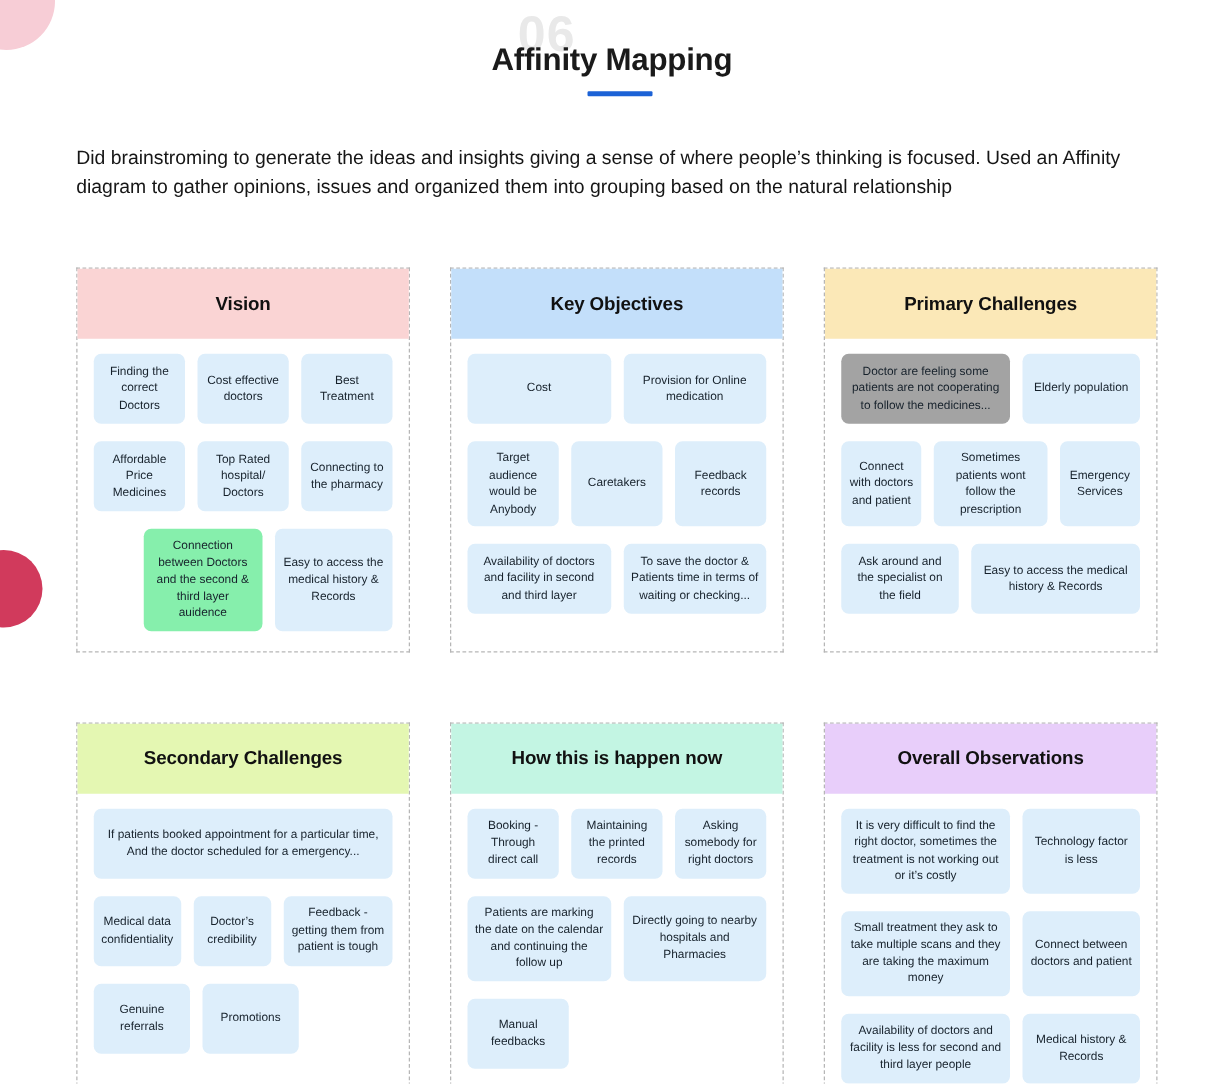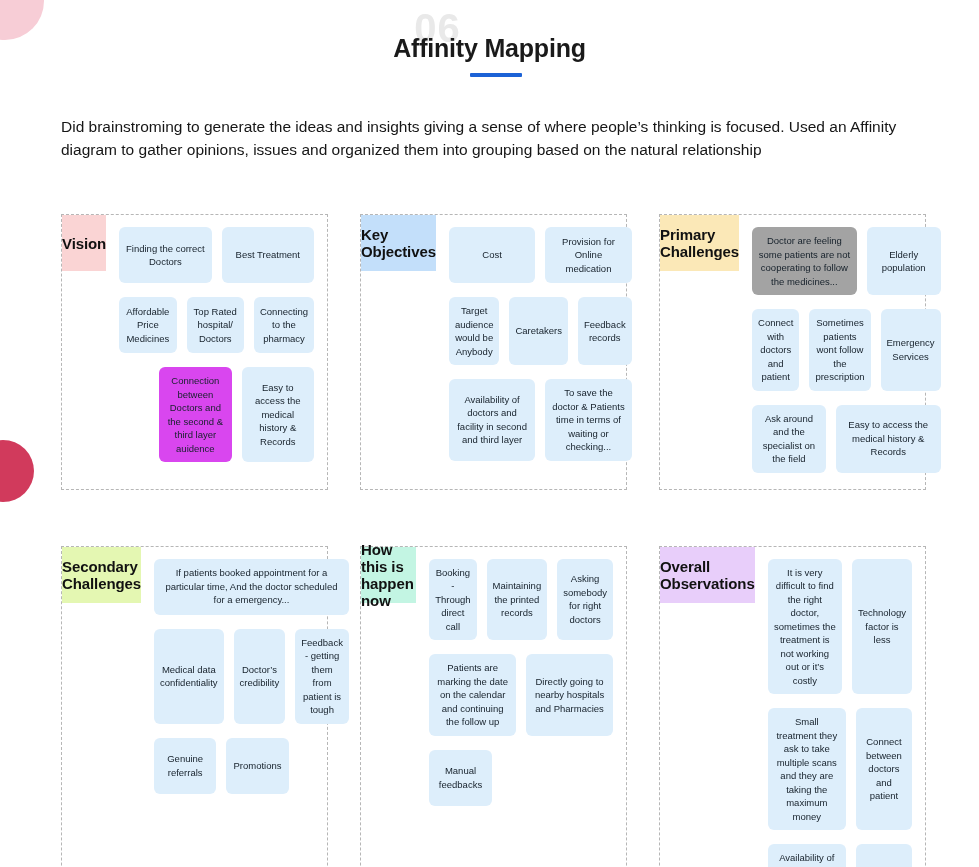--- a/index.html
+++ b/index.html
@@ -101,20 +101,21 @@
   .group-row {
     display: flex;
     gap: 32px;
     margin-bottom: 56px;
   }
   .group {
     width: 267px;
     border: 1px dashed #b6b6b6;
     background: #ffffff;
     display: flex;
+    flex-direction: column;
   }
   .group-header {
     height: 56px;
     display: flex;
     align-items: center;
     justify-content: center;
     font-size: 15px;
     font-weight: bold;
     color: #111111;
     letter-spacing: -0.1px;
@@ -166,29 +167,30 @@
 
   <div class="intro">Did brainstroming to generate the ideas and insights giving a sense of where people’s thinking is focused. Used an Affinity diagram to gather opinions, issues and organized them into grouping based on the natural relationship</div>
 
   <div class="groups">
       <div class="group-row">
         <div class="group">
           <div class="group-header" style="background: rgb(250, 212, 212);">Vision</div>
           <div class="group-body">
             <div class="note-row">
               <div class="note w1" style="background: rgb(221, 238, 251);">Finding the correct Doctors</div>
+              <div class="note w1" style="background: rgb(221, 238, 251);">Cost effective doctors</div>
               <div class="note w1" style="background: rgb(221, 238, 251);">Best Treatment</div>
             </div>
             <div class="note-row">
               <div class="note w1" style="background: rgb(221, 238, 251);">Affordable Price Medicines</div>
               <div class="note w1" style="background: rgb(221, 238, 251);">Top Rated hospital/ Doctors</div>
               <div class="note w1" style="background: rgb(221, 238, 251);">Connecting to the pharmacy</div>
             </div>
             <div class="note-row">
-              <div class="note w1" style="background: #d946ef; margin-left: 40px;">Connection between Doctors and the second &amp; third layer auidence</div>
+              <div class="note w1" style="background: #86efac; margin-left: 40px;">Connection between Doctors and the second &amp; third layer auidence</div>
               <div class="note w1" style="background: rgb(221, 238, 251);">Easy to access the medical history &amp; Records</div>
             </div>
           </div>
         </div>
         <div class="group">
           <div class="group-header" style="background: rgb(195, 223, 250);">Key Objectives</div>
           <div class="group-body">
             <div class="note-row">
               <div class="note w1" style="background: rgb(221, 238, 251);">Cost</div>
               <div class="note w1" style="background: rgb(221, 238, 251);">Provision for Online medication</div>

